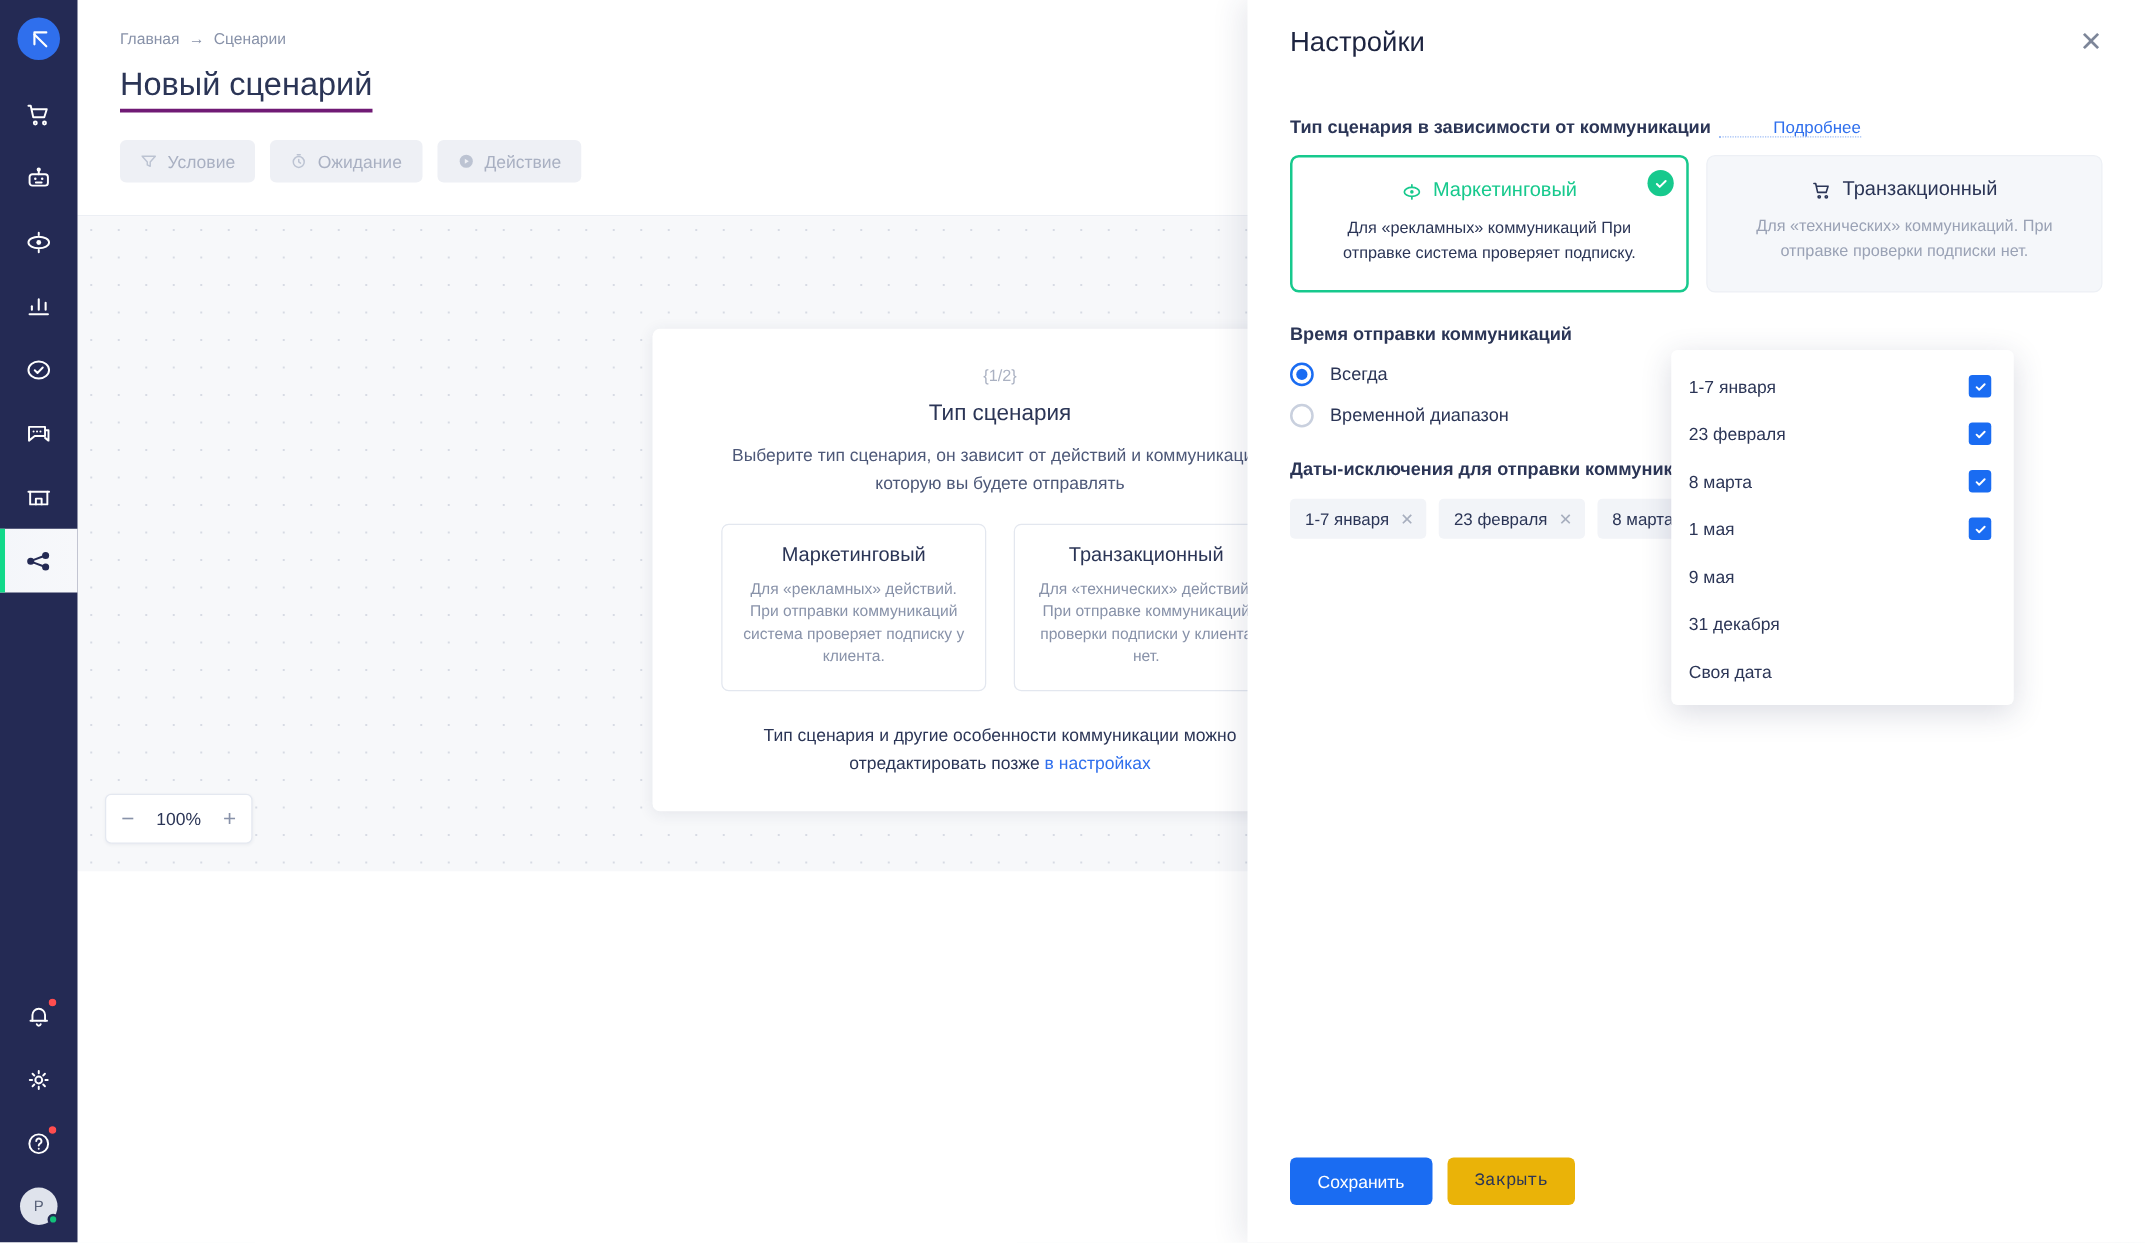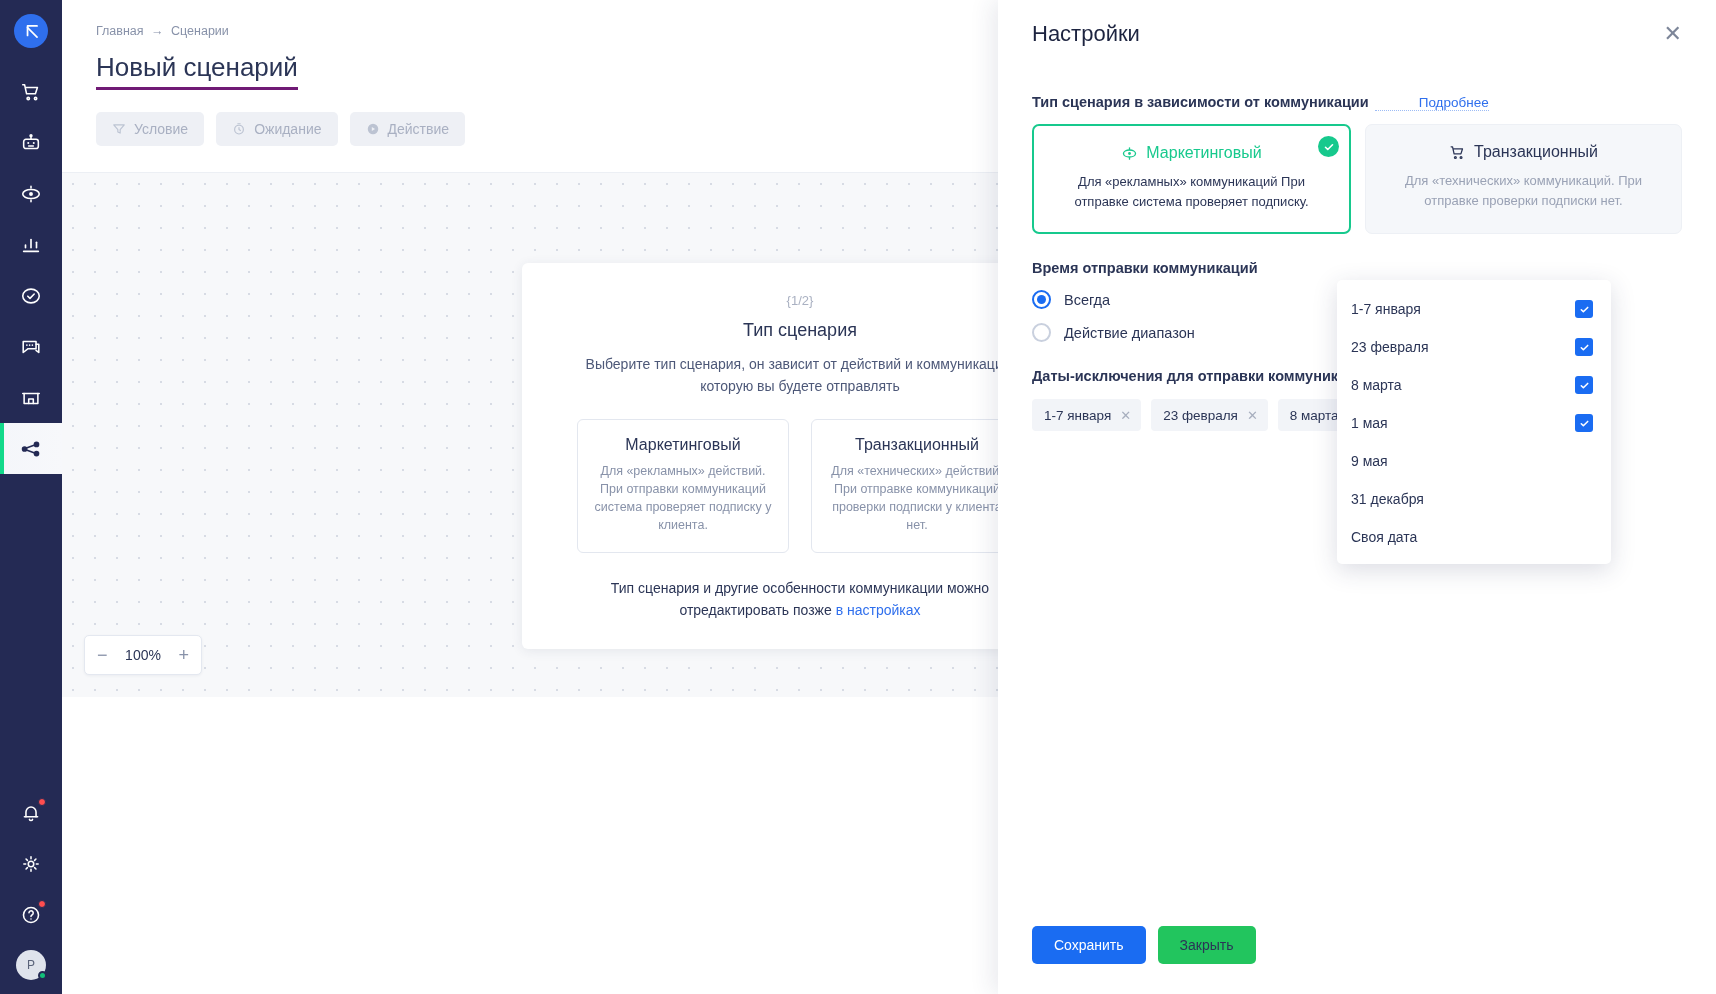--- a/index.html
+++ b/index.html
@@ -214,22 +214,22 @@
   .panel-foot {
     padding: 0 34px 30px; display: flex; gap: 12px; align-items: center;
   }
   .btn-primary {
     height: 38px; padding: 0 22px; border: none; border-radius: 5px;
     background: #1a6cf2; color: #fff; font-size: 14px; cursor: pointer;
     font-family: "Liberation Sans", sans-serif;
   }
   .btn-ghost {
     height: 38px; padding: 0 22px; border: none; border-radius: 5px;
-    background: #22c55e; color: #2b3556; font-size: 14px; cursor: pointer;
-    font-family: Liberation Sans, sans-serif;
+    background: #eab308; color: #2b3556; font-size: 14px; cursor: pointer;
+    font-family: Liberation Mono, monospace;
   }
 </style>
 </head>
 <body>
 
 <div class="app">
 
   <aside class="sidebar">
     <div class="logo">
       <svg width="19" height="19" viewBox="0 0 24 24" fill="none" stroke="#fff" stroke-width="2.2" stroke-linecap="round" stroke-linejoin="round">
@@ -440,21 +440,21 @@
       </div>
 
       <div class="sec-title">Время отправки коммуникаций</div>
 
       <div class="radio-row">
         <span class="radio on"></span>
         <span class="radio-label">Всегда</span>
       </div>
       <div class="radio-row" style="margin-bottom:26px;">
         <span class="radio"></span>
-        <span class="radio-label">Действие диапазон</span>
+        <span class="radio-label">Временной диапазон</span>
       </div>
 
       <div class="sec-title">Даты-исключения для отправки коммуникаций</div>
 
       <div class="chips-row">
         <div class="chip">
           <span>1-7 января</span>
           <span class="x">✕</span>
         </div>
         <div class="chip">

